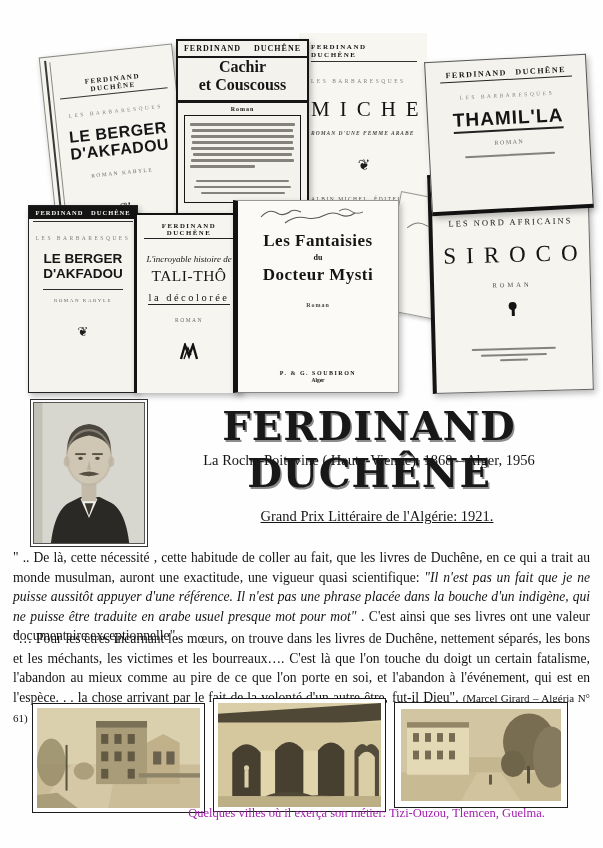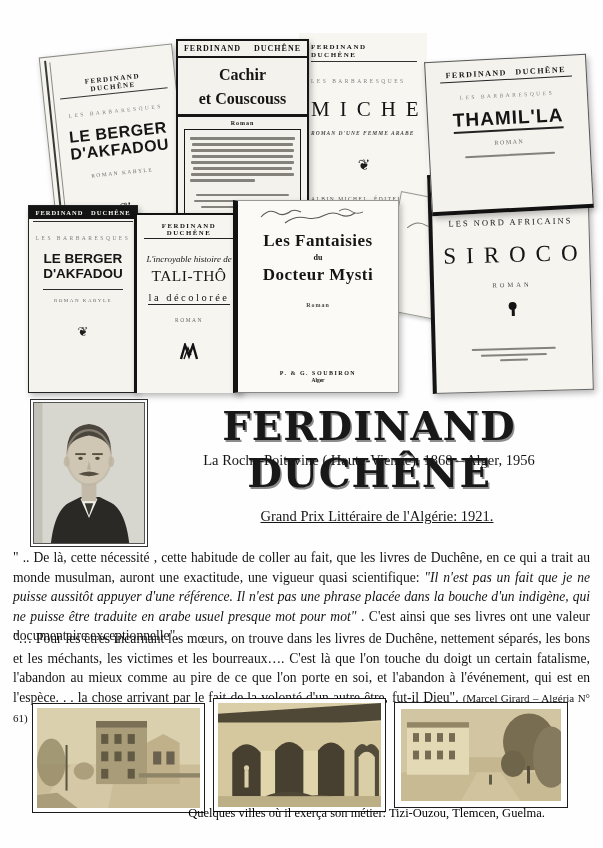--- a/index.html
+++ b/index.html
@@ -64,43 +64,43 @@
   .quote{position:absolute;left:13px;width:577px;text-align:justify;font-size:13.6px;line-height:19.5px;color:#121212;}
   #quote1{top:548px;}
   #quote2{top:629px;}
   .src{font-size:11px;}
   
   .photo{position:absolute;border:1px solid #1d1d1d;background:#fff;}
   #photo1{left:32px;top:703px;width:163px;height:100px;padding:4px;}
   #photo2{left:213px;top:698px;width:163px;height:104px;padding:4px;}
   #photo3{left:394px;top:702px;width:160px;height:92px;padding:6px;}
   .photo svg{display:block;width:100%;height:100%;}
-  #caption{position:absolute;left:130px;top:806px;width:473px;text-align:center;font-size:12.5px;color:#000000;}
+  #caption{position:absolute;left:130px;top:806px;width:473px;text-align:center;font-size:12.5px;color:#a21caf;}
 </style>
 </head>
 <body>
 
 <div id="page">
 
   <div class="cover" id="coverA">
     <div class="spine1"></div>
     <div class="spine2"></div>
     <div style="padding:24px 8px 0 16px;">
       <div class="author-sm ctr" style="border-bottom:1px solid #333;padding-bottom:2px;">FERDINAND DUCHÊNE</div>
       <div class="series-sm ctr" style="margin-top:14px;">LES BARBARESQUES</div>
       <div class="ctr" style="margin-top:10px;font-family:'Liberation Sans',sans-serif;font-weight:bold;font-size:16px;line-height:17px;letter-spacing:.5px;">LE BERGER D'AKFADOU</div>
       <div class="genre-sm ctr" style="margin-top:12px;">ROMAN KABYLE</div>
       <div class="monogram ctr" style="margin-top:26px;">❦</div>
     </div>
   </div>
 
   <div class="cover" id="coverB">
     <div class="hdr">FERDINAND DUCHÊNE</div>
-    <div class="title" style="margin-top:8px;">Cachir</div>
-    <div class="title" style="margin-top:6px;">et Couscouss</div>
+    <div class="title" style="margin-top:0;">Cachir</div>
+    <div class="title" style="margin-top:0;">et Couscouss</div>
     <div class="thick"></div>
     <div class="ctr" style="font-size:6px;font-weight:bold;letter-spacing:1px;">Roman</div>
     <div class="blurbbox">
       <div class="bl" style="width:100%;"></div>
         <div class="bl" style="width:97%;"></div>
       <div class="bl" style="width:99%;"></div>
         <div class="bl" style="width:96%;"></div>
       <div class="bl" style="width:98%;"></div>
         <div class="bl" style="width:95%;"></div>
       <div class="bl" style="width:98%;"></div>

